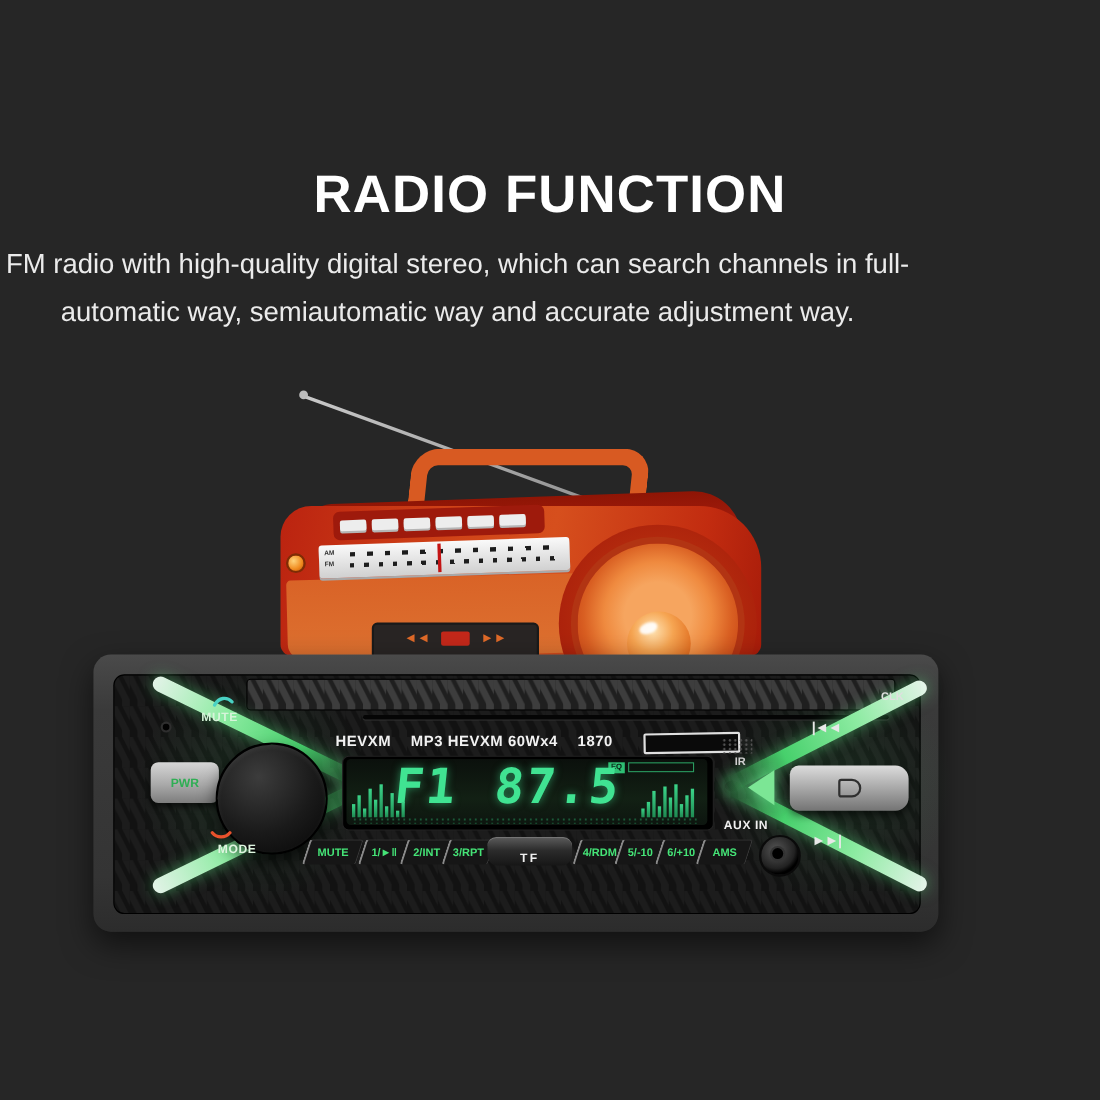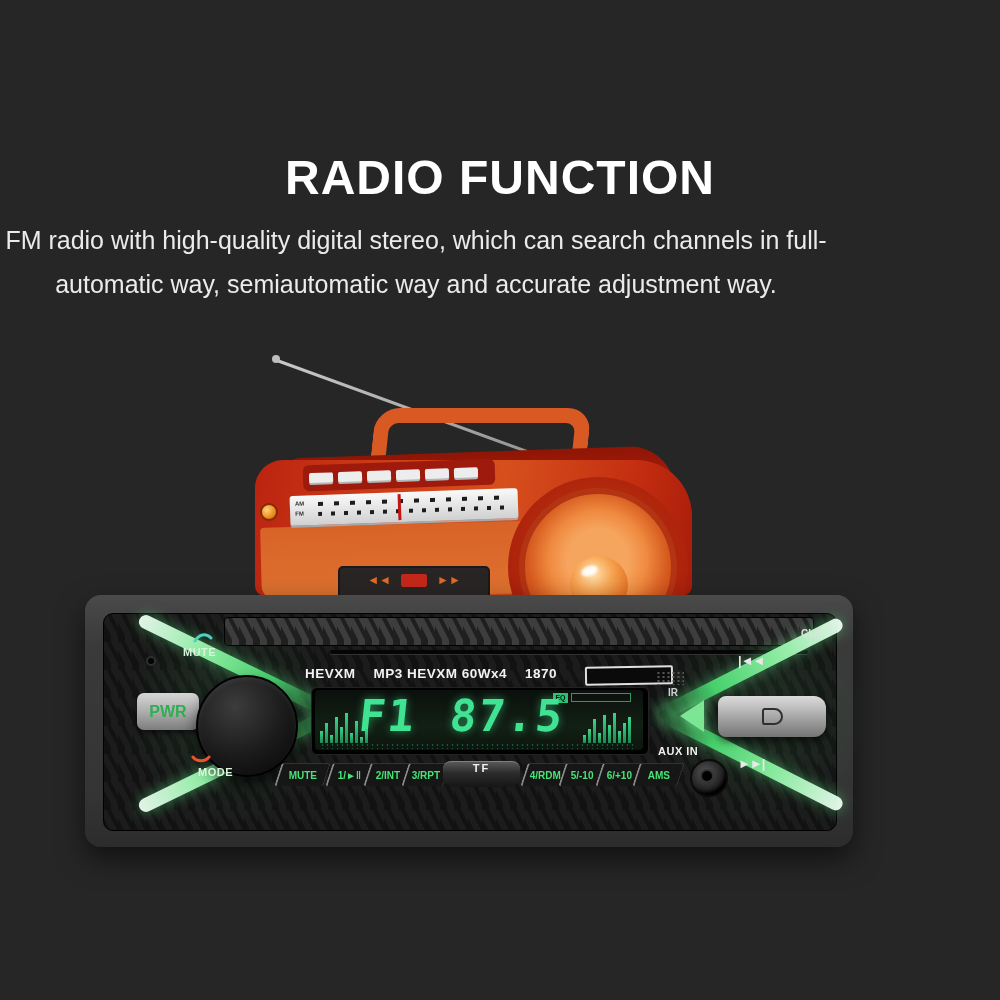--- a/index.html
+++ b/index.html
@@ -119,39 +119,39 @@
   .xtip{left:680px;top:700px;width:0;height:0;border-right:24px solid #7ce695;
     border-top:16px solid transparent;border-bottom:16px solid transparent;filter:drop-shadow(0 0 6px rgba(110,235,150,.8));}
 
   
   .hu-band{left:183px;top:646px;font-size:11px;font-weight:bold;color:#d6f4da;letter-spacing:.5px;}
   .hu-mode{left:198px;top:766px;font-size:11px;font-weight:bold;color:#dff5e0;letter-spacing:.5px;text-align:center;}
   .phone{position:absolute;width:20px;height:12px;}
   .ph1{left:193px;top:631px}.ph2{left:191px;top:753px}
   .hu-pwr{left:137px;top:693px;width:62px;height:37px;border-radius:7px;
     background:linear-gradient(180deg,#d6d6d6,#a9a9a9 55%,#7d7d7d);box-shadow:0 3px 6px rgba(0,0,0,.6);
-    display:flex;align-items:center;justify-content:center;font-size:16px;font-weight:bold;color:#2fae54;}
+    display:flex;align-items:center;justify-content:center;font-size:11px;font-weight:bold;color:#2fae54;}
   .hu-knob{left:196px;top:675px;width:98px;height:98px;border-radius:50%;
     background:radial-gradient(circle at 38% 30%,#3c3c3c,#1a1a1a 55%,#0a0a0a 90%);
     border:2px solid #000;box-shadow:inset 0 2px 5px rgba(255,255,255,.08),0 8px 16px rgba(0,0,0,.65);}
   .hu-eject{left:718px;top:696px;width:108px;height:41px;border-radius:8px 12px 12px 8px;
     background:linear-gradient(180deg,#dcdcdc,#a8a8a8 50%,#747474);box-shadow:0 4px 8px rgba(0,0,0,.6);
     display:flex;align-items:center;justify-content:center;}
   .eject-glyph{width:17px;height:13px;border:2.5px solid #2f2f2f;border-radius:3px 9px 9px 3px;}
 
   
   .kbtn{position:absolute;top:763px;height:22px;background:#161616;border-left:2px solid #8a8a8a;
     border-right:1px solid #3a3a3a;border-top:1px solid #333;border-radius:3px;transform:skewX(-18deg);
     display:flex;align-items:center;justify-content:center;}
   .kbtn span{transform:skewX(18deg);font-size:10px;font-weight:bold;color:#45e477;white-space:nowrap;}
   .bm{left:278px;width:46px}.b1{left:329px;width:37px}.b2{left:367px;width:39px}.b3{left:405px;width:39px}
   .b4{left:524px;width:39px}.b5{left:562px;width:37px}.b6{left:599px;width:37px}.b7{left:636px;width:42px}
   .ktf{position:absolute;left:443px;top:761px;width:77px;height:25px;border-radius:8px 8px 10px 10px;
     background:linear-gradient(180deg,#585858,#2b2b2b 45%,#161616);border-top:1px solid #808080;
-    display:flex;align-items:flex-start;justify-content:center;font-size:11px;font-weight:bold;color:#f0f0f0;letter-spacing:2px;}
+    display:flex;align-items:flex-end;justify-content:center;font-size:11px;font-weight:bold;color:#f0f0f0;letter-spacing:2px;}
   .abs{position:absolute;}
 </style>
 </head>
 <body>
 
 <div id="stage">
 
   <div class="title">RADIO FUNCTION</div>
   <div class="sub sub1">FM radio with high-quality digital stereo, which can search channels in full-</div>
   <div class="sub sub2">automatic way, semiautomatic way and accurate adjustment way.</div>

